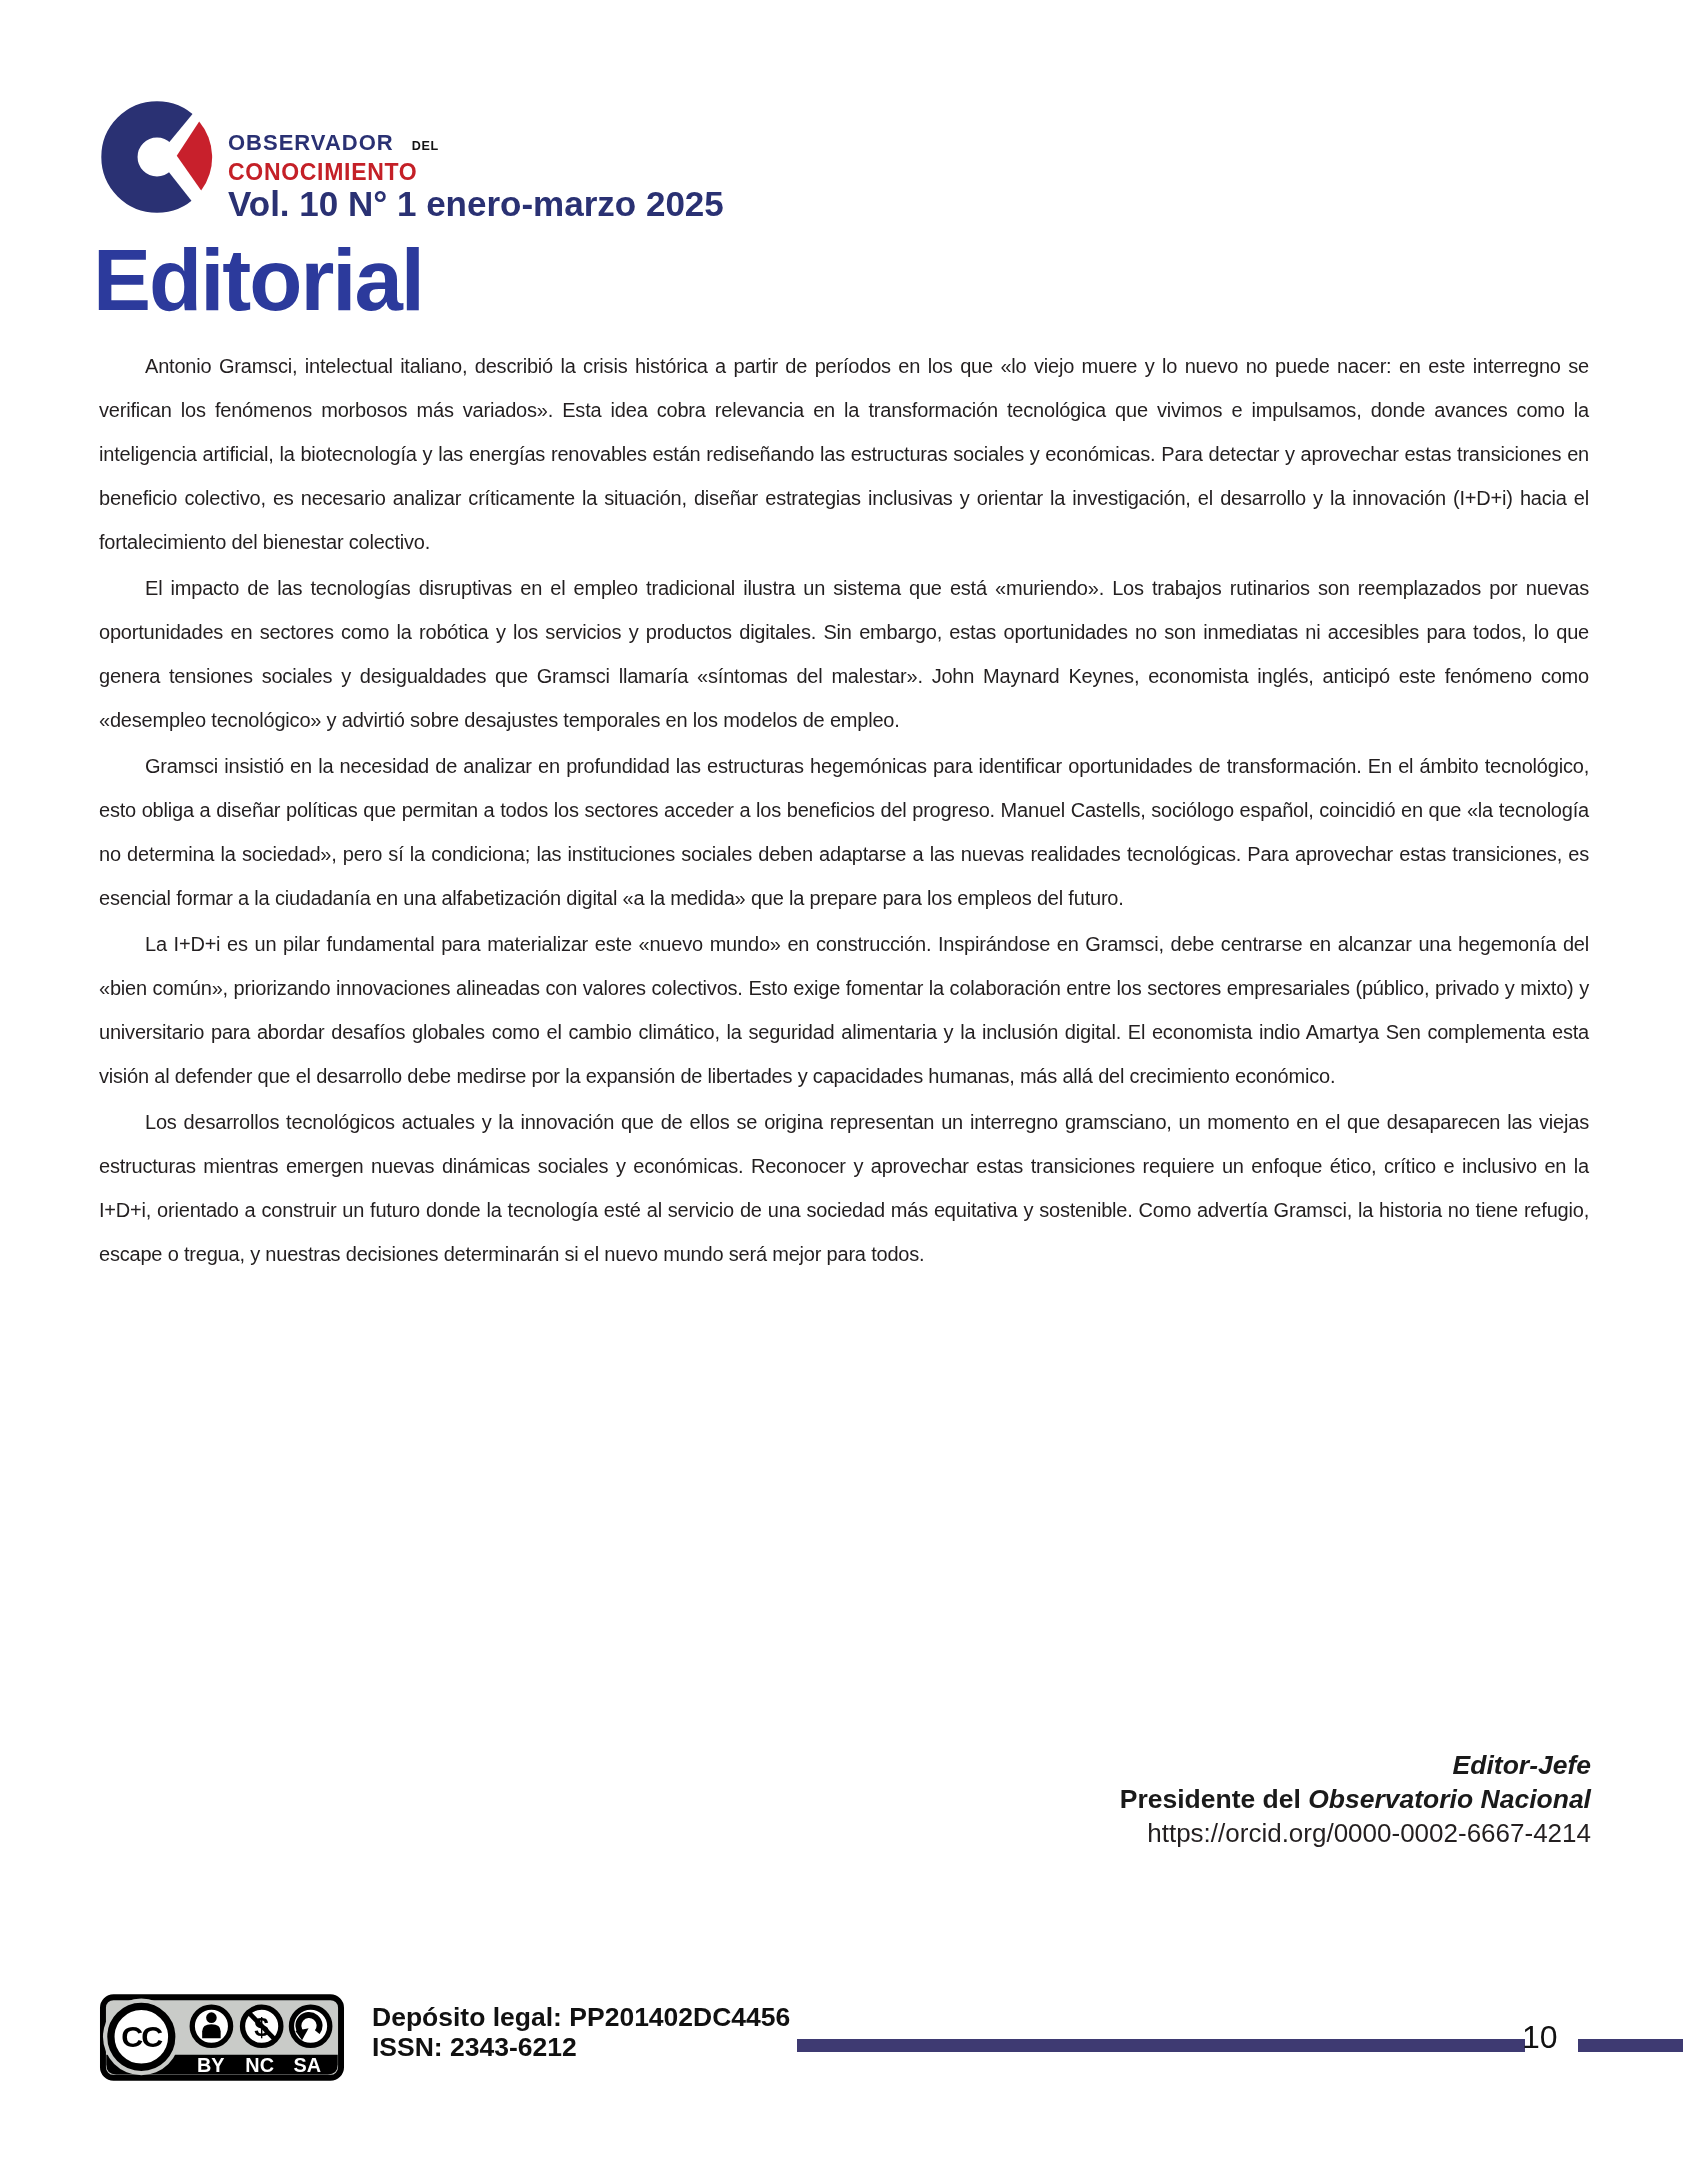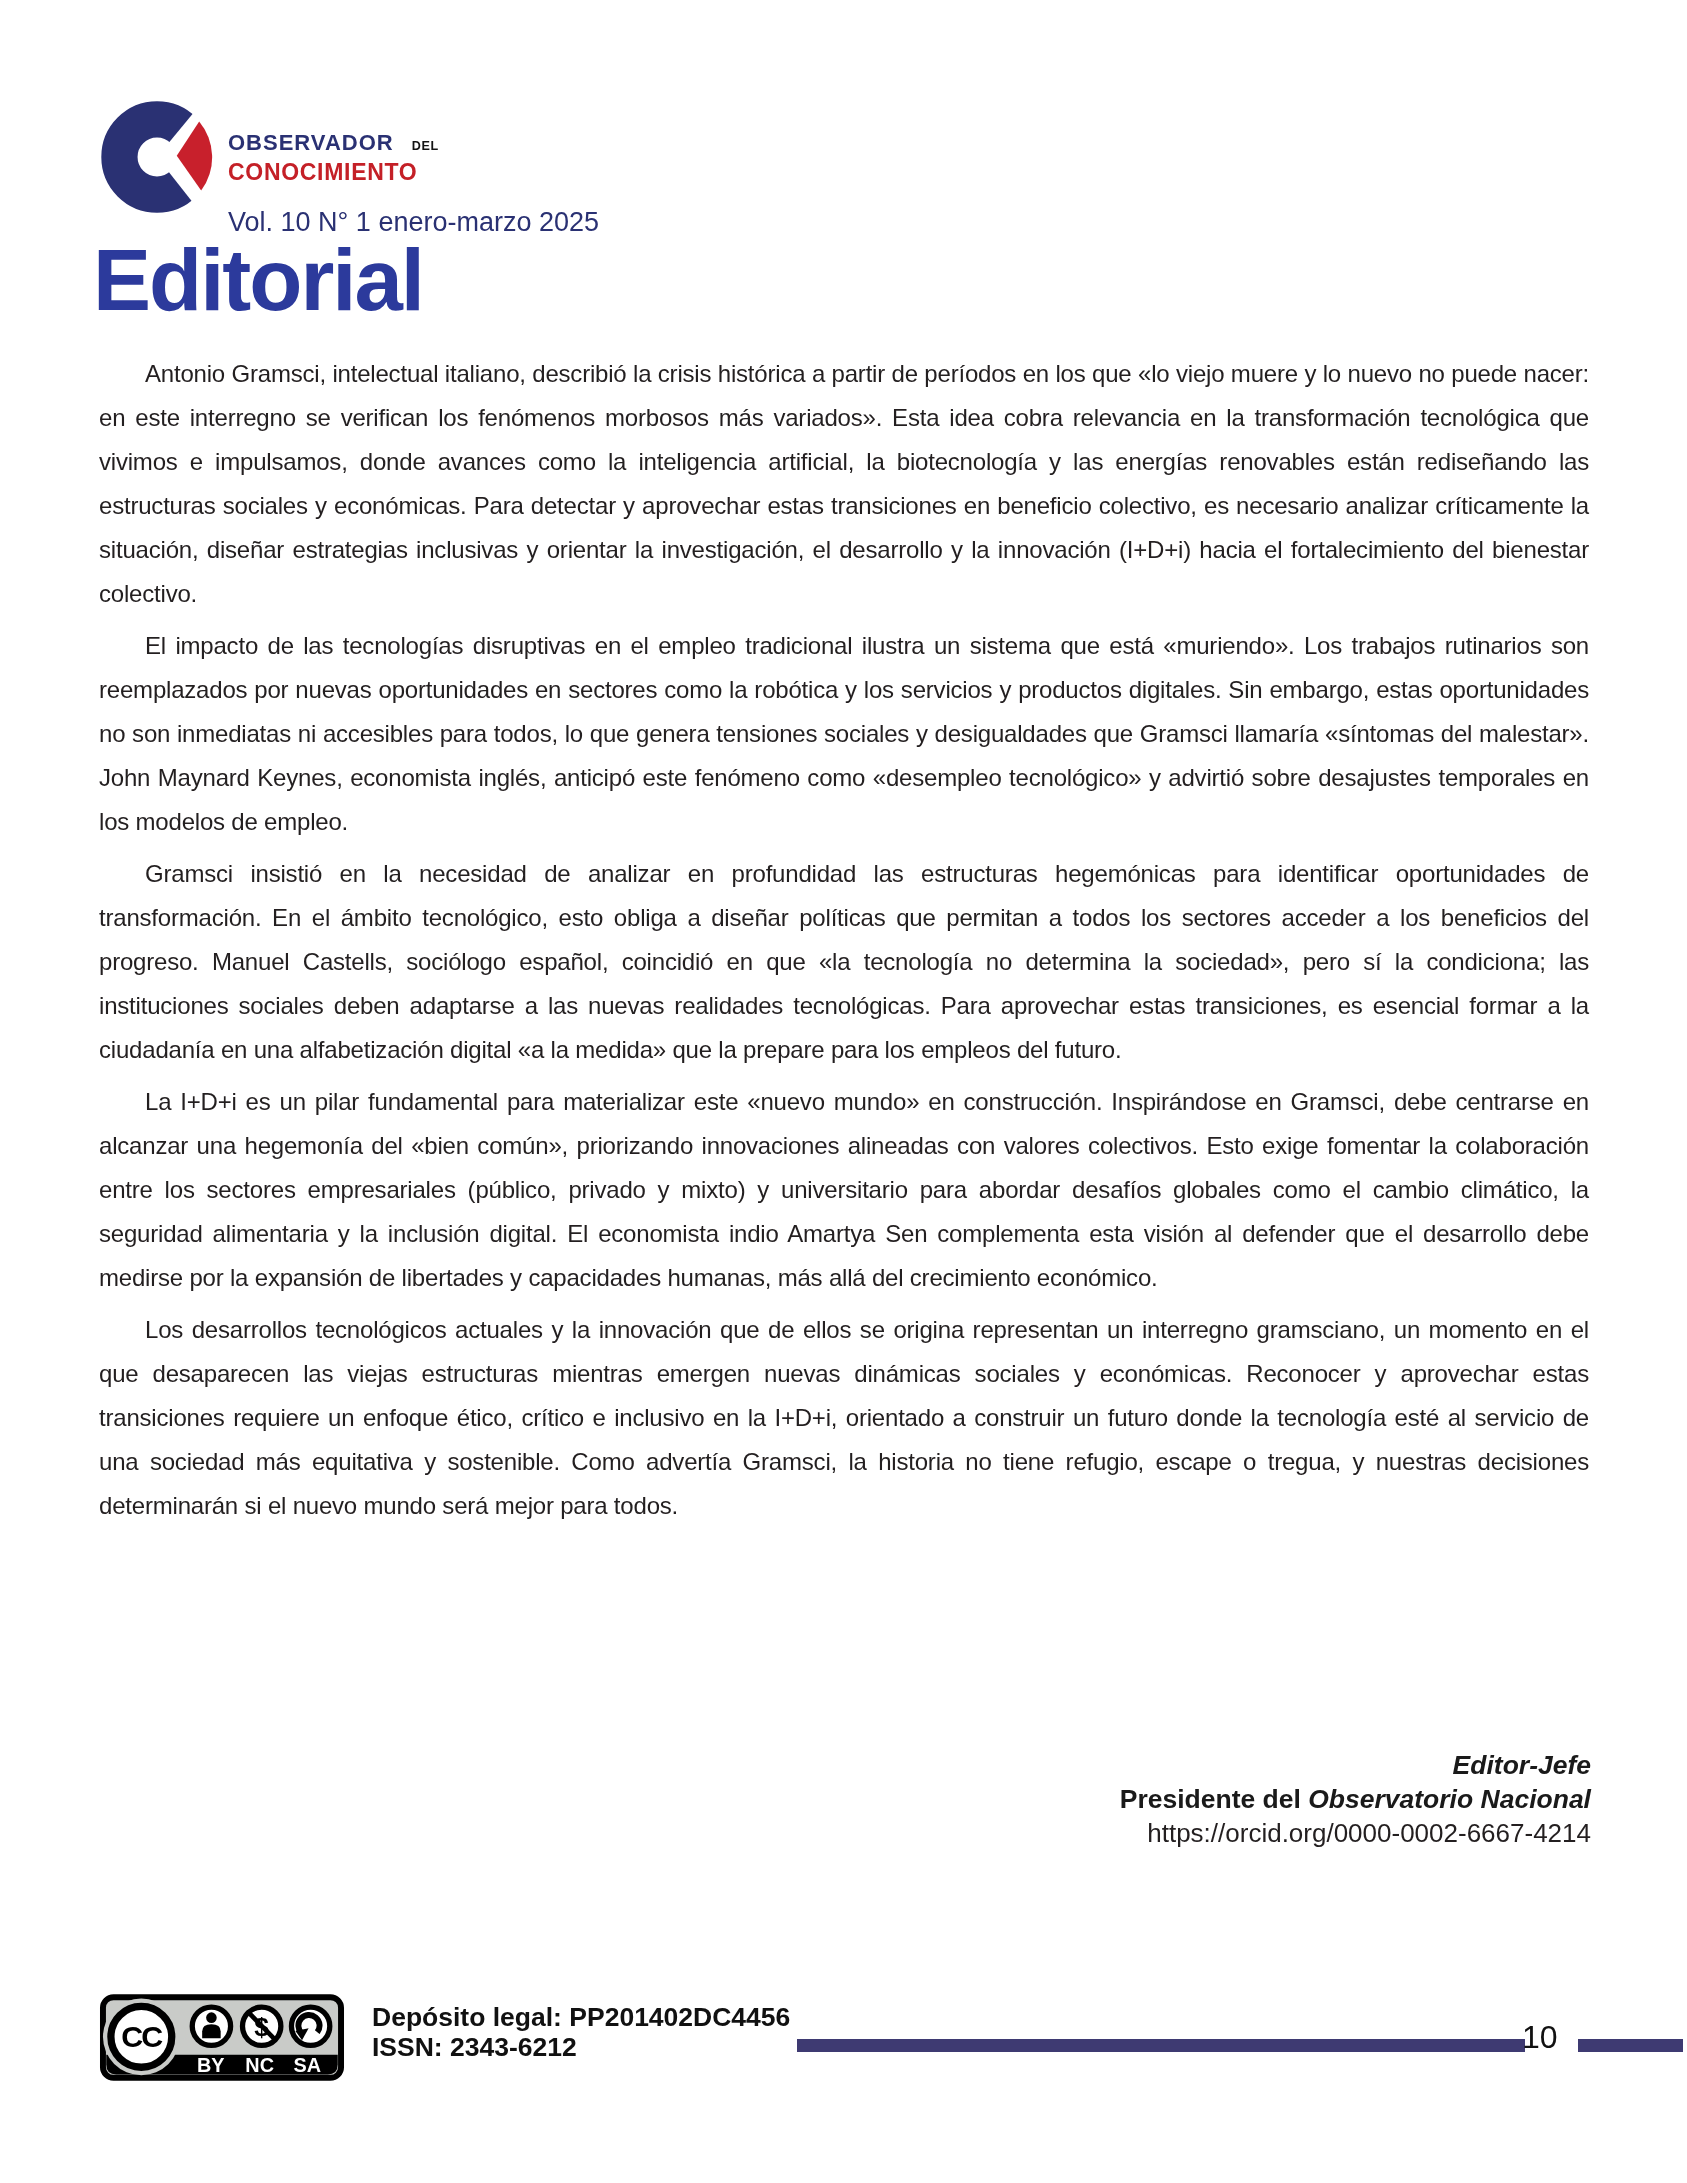--- a/index.html
+++ b/index.html
@@ -6,30 +6,30 @@
   body{
     width:1687px;height:2183px;position:relative;background:#ffffff;
     font-family:"Liberation Sans", sans-serif;color:#231f20;overflow:hidden;
   }
   
   .logo{position:absolute;left:99px;top:99px;width:116px;height:116px;}
   .wordmark{position:absolute;left:228px;top:132px;line-height:1;}
   .wm-line1{font-size:22px;font-weight:800;color:#2a3173;letter-spacing:1px;}
   .wm-del{font-size:12.6px;font-weight:800;color:#141414;margin-left:18px;letter-spacing:0.7px;}
   .wm-line2{font-size:23px;font-weight:800;color:#c42027;letter-spacing:0.7px;margin-top:7px;}
-  .issue{font-size:27px;font-weight:400;color:#2a3173;margin-top:25px;}
+  .issue{font-size:35px;font-weight:700;color:#2a3173;margin-top:2px;}
   
   .title{
     position:absolute;left:93px;top:230px;
     font-size:87px;font-weight:700;color:#2c3a9c;letter-spacing:-2px;
   }
   
   .article{position:absolute;left:99px;top:344px;width:1490px;text-align:justify;}
   .article p{
-    margin:8px 0 2px 0;font-size:24px;line-height:44px;text-indent:46px;
+    margin:0 0 2px 0;font-size:20px;line-height:44px;text-indent:46px;
     letter-spacing:-0.2px;color:#231f20;
   }
   
   .signature{position:absolute;right:96px;top:1748px;text-align:right;}
   .sig-name{font-size:31px;font-weight:700;color:#2173b9;margin-bottom:9.3px;}
   .sig-role{font-size:26.5px;font-weight:700;font-style:italic;line-height:34px;color:#1a1a1a;}
   .sig-aff{font-size:26.5px;font-weight:700;line-height:34px;color:#1a1a1a;}
   .sig-aff .it{font-style:italic;}
   .sig-plain{font-size:26px;font-weight:400;line-height:34px;color:#231f20;}
   

